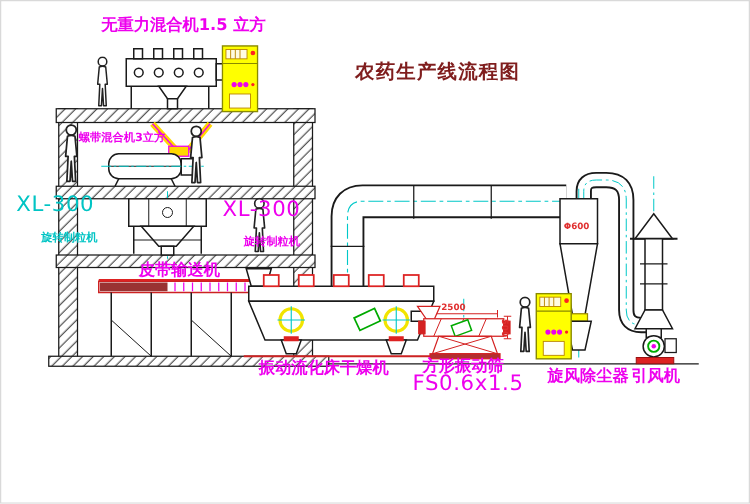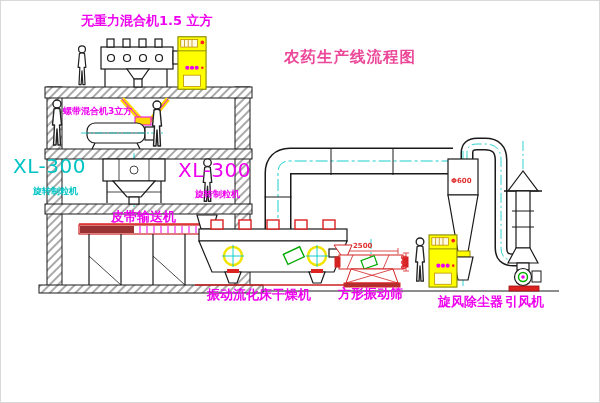--- a/index.html
+++ b/index.html
@@ -6,25 +6,25 @@
   html,body { background:#ffffff; font-family:"DejaVu Sans",sans-serif; }
   #stage { position:relative; width:600px; height:403px; background:#fff;
            border:1px solid #d9d9d9; overflow:hidden; }
   #stage svg { position:absolute; left:0; top:0; }
   .lbl { position:absolute; white-space:nowrap; line-height:1.05; }
   .magenta { color:#ee00ee; }
   .cyan { color:#00c4c4; }
   .red { color:#e03030; }
   .f10 { font-size:13px; font-weight:bold; }
   .f9  { font-size:9px;  font-weight:bold;margin-left:20px; }
-  .model { font-size:20px; letter-spacing:0.5px; }
+  .model { font-size:17px; letter-spacing:0.5px; }
   .dim { font-size:7px; font-weight:bold; }
   .vert { writing-mode:vertical-rl; }
   .title { position:absolute; left:283px; top:46px; display:flex;
-           align-items:baseline; color:#ec4899; }
+           align-items:baseline; color:#7f1d1d; }
   .title-zh { font-size:15.5px; font-weight:bold; letter-spacing:1px; }
   .title-cap { font-size:23px; font-weight:400; margin-left:2px; }
 </style>
 </head>
 <body>
 
 <div id="stage">
 
 <svg width="600" height="403" viewBox="0 0 600 403">
   <defs>
@@ -230,20 +230,21 @@
 
 <span class="lbl magenta f10" style="left:80px; top:13px;">无重力混合机1.5 立方</span>
 <span class="lbl magenta f9" style="left:42px; top:106px;">螺带混合机3立方</span>
 <span class="lbl cyan model" style="left:12px; top:155px;">XL-300</span>
 <span class="lbl cyan f9" style="left:12px; top:186px;">旋转制粒机</span>
 <span class="lbl magenta model" style="left:177px; top:159px;">XL-300</span>
 <span class="lbl magenta f9" style="left:174px; top:189px;">旋转制粒机</span>
 <span class="lbl magenta f10" style="left:110px; top:209px;">皮带输送机</span>
 <span class="lbl magenta f10" style="left:206px; top:287px;">振动流化床干燥机</span>
 <span class="lbl magenta f10" style="left:337px; top:286px;">方形振动筛</span>
+<span class="lbl magenta model" style="left:329px; top:298px;">FS0.6x1.5</span>
 <span class="lbl magenta f10" style="left:437px; top:294px;">旋风除尘器</span>
 <span class="lbl magenta f10" style="left:504px; top:294px;">引风机</span>
 
 <span class="lbl red dim" style="left:352px; top:242px;">2500</span>
 <span class="lbl red dim vert" style="left:398px; top:254px;">500</span>
 <span class="lbl red dim" style="left:450px; top:177px;">Φ600</span>
 
 </div>
 
 </body></html>

